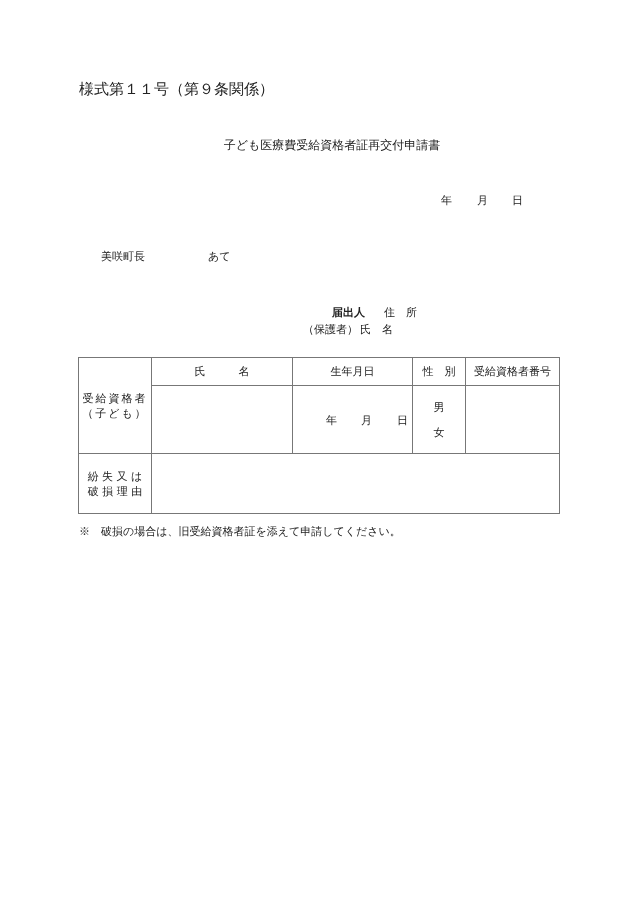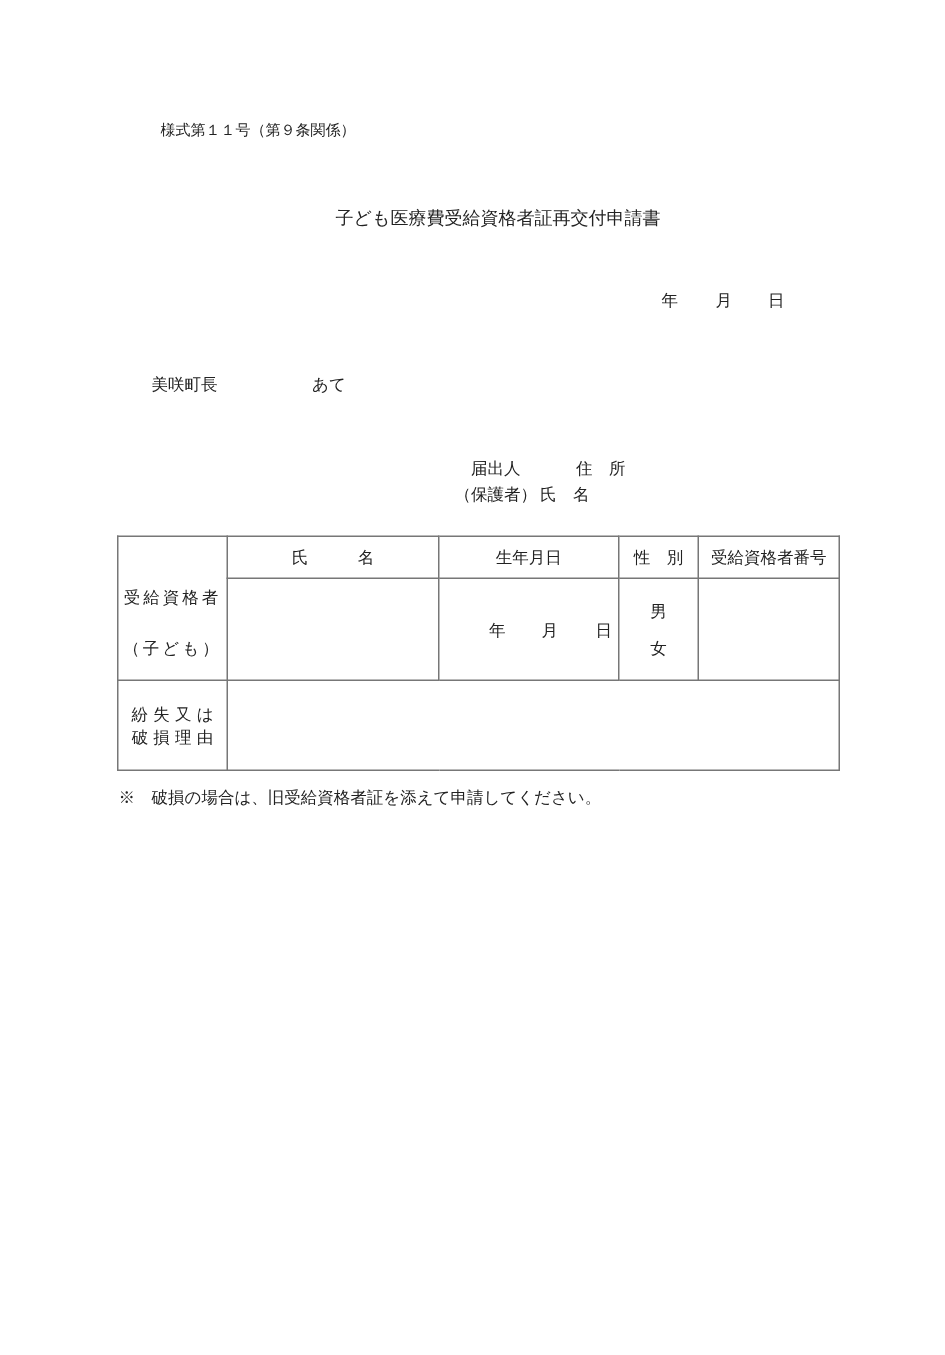--- a/index.html
+++ b/index.html
@@ -2,50 +2,50 @@
 <html><head>
 <meta charset="utf-8">
 <style>
   html, body { margin:0; padding:0; }
   body {
     width:630px; height:903px; background:#ffffff; position:relative;
     font-family:"DejaVu Serif", "Liberation Serif", serif; color:#222;
     font-size:11px; overflow:hidden;
   }
   .abs { position:absolute; white-space:nowrap; }
-  .form-no { left:79px; top:80px; font-size:10px;margin-left:28px; }
+  .form-no { left:79px; top:80px; font-size:15px; }
   .title { left:0; width:630px; top:137px; text-align:center; font-size:12px; padding-left:16px; }
   .title span { position:relative; left:1px; }
   .date { top:193px; font-size:11px; }
   .addressee { left:101px; top:249px; font-size:11px;text-align:center; }
   .ate { left:208px; top:249px; font-size:11px; }
   .applicant { top:305px; font-size:11px; }
   table.form {
     position:absolute; left:78px; top:357px; border-collapse:collapse;
     font-size:11px; table-layout:fixed;
   }
   table.form td { border:1.3px solid #777; padding:0; text-align:center; vertical-align:middle; }
-  .spaced { letter-spacing:2px;margin-top:19px; }
+  .spaced { letter-spacing:2px; }
   .note { left:79px; top:524px; font-size:11px;text-align:right; }
 </style>
 </head>
 <body>
 
 <div class="abs form-no">様式第１１号（第９条関係）</div>
 
 <div class="abs title"><span>子ども医療費受給資格者証再交付申請書</span></div>
 
 <div class="abs date" style="left:441px;">年</div>
 <div class="abs date" style="left:477px;">月</div>
 <div class="abs date" style="left:512px;">日</div>
 
 <div class="abs addressee">美咲町長</div>
 <div class="abs ate">あて</div>
 
-<div class="abs applicant" style="left:314px;">届出人</div>
+<div class="abs applicant" style="left:332px;font-weight:bold;">届出人</div>
 <div class="abs applicant" style="left:360px;margin-left:24px;">住　所</div>
 <div class="abs applicant" style="left:407px; width:150px; height:14px;"></div>
 <div class="abs applicant" style="left:303px; top:322px;">（保護者）</div>
 <div class="abs applicant" style="left:360px; top:322px;">氏　名</div>
 <div class="abs applicant" style="left:407px; top:322px; width:150px; height:14px;"></div>
 
 <table class="form">
   <colgroup>
     <col style="width:73px">
       <col style="width:141px">

